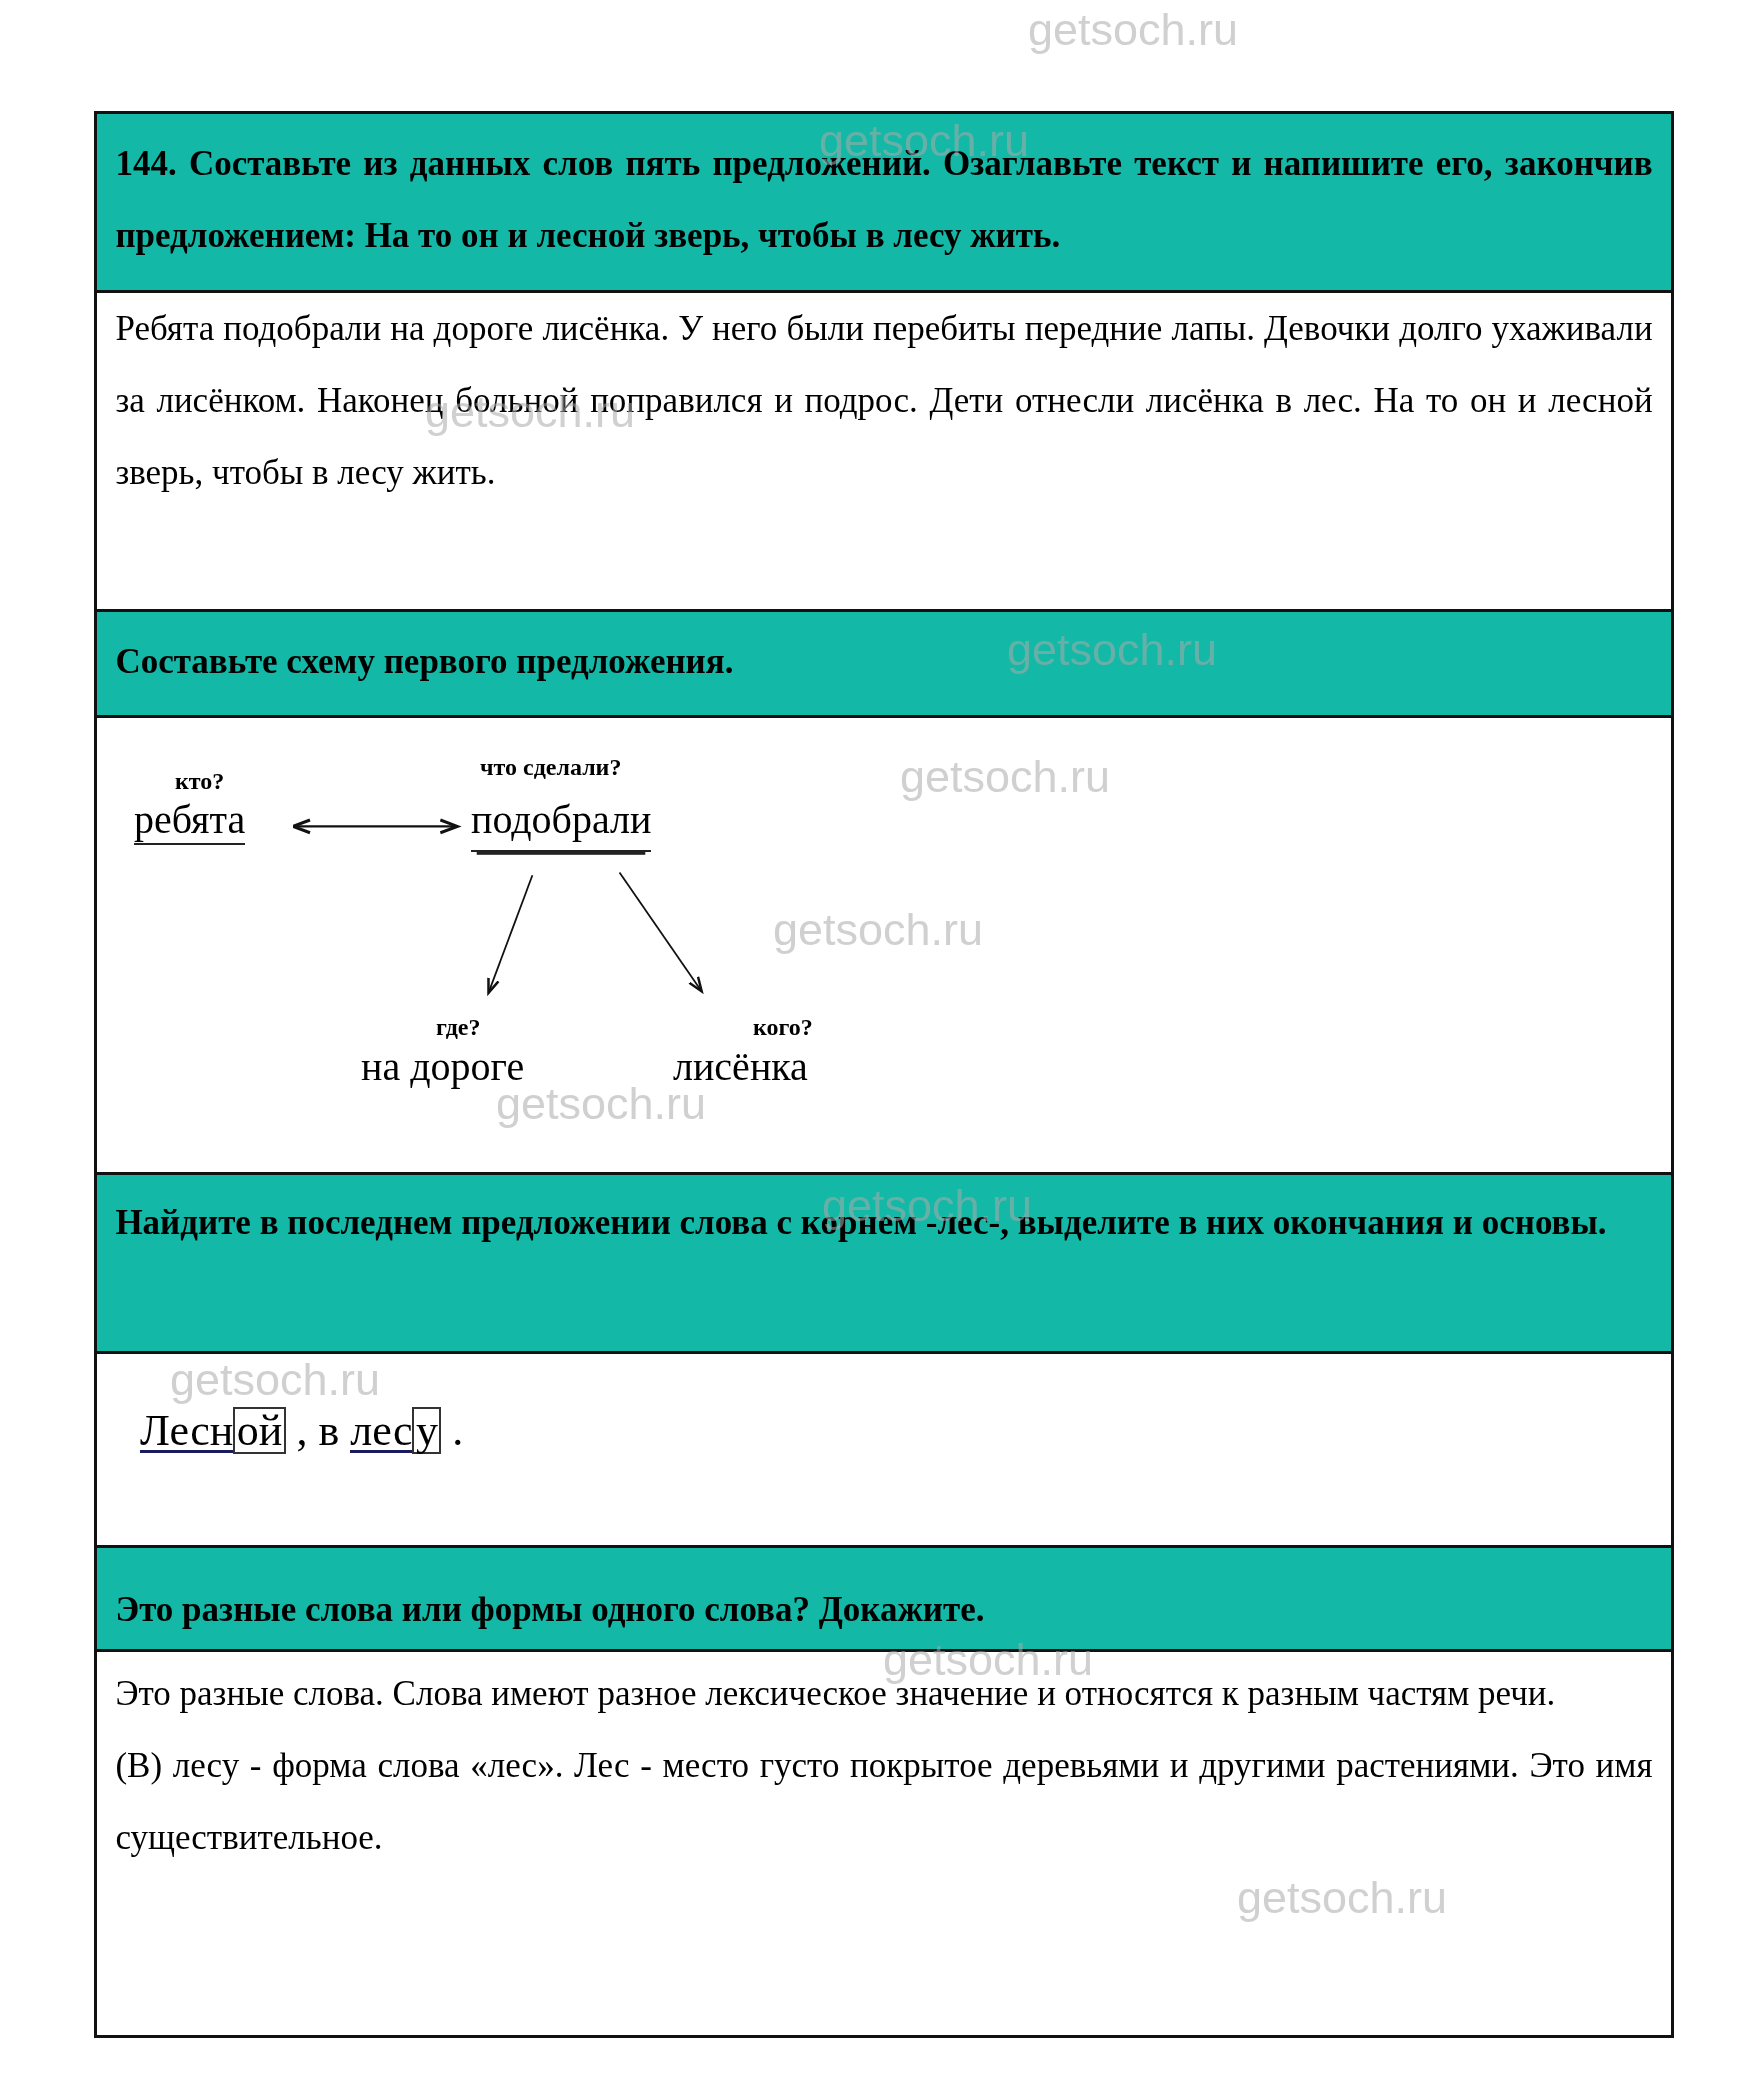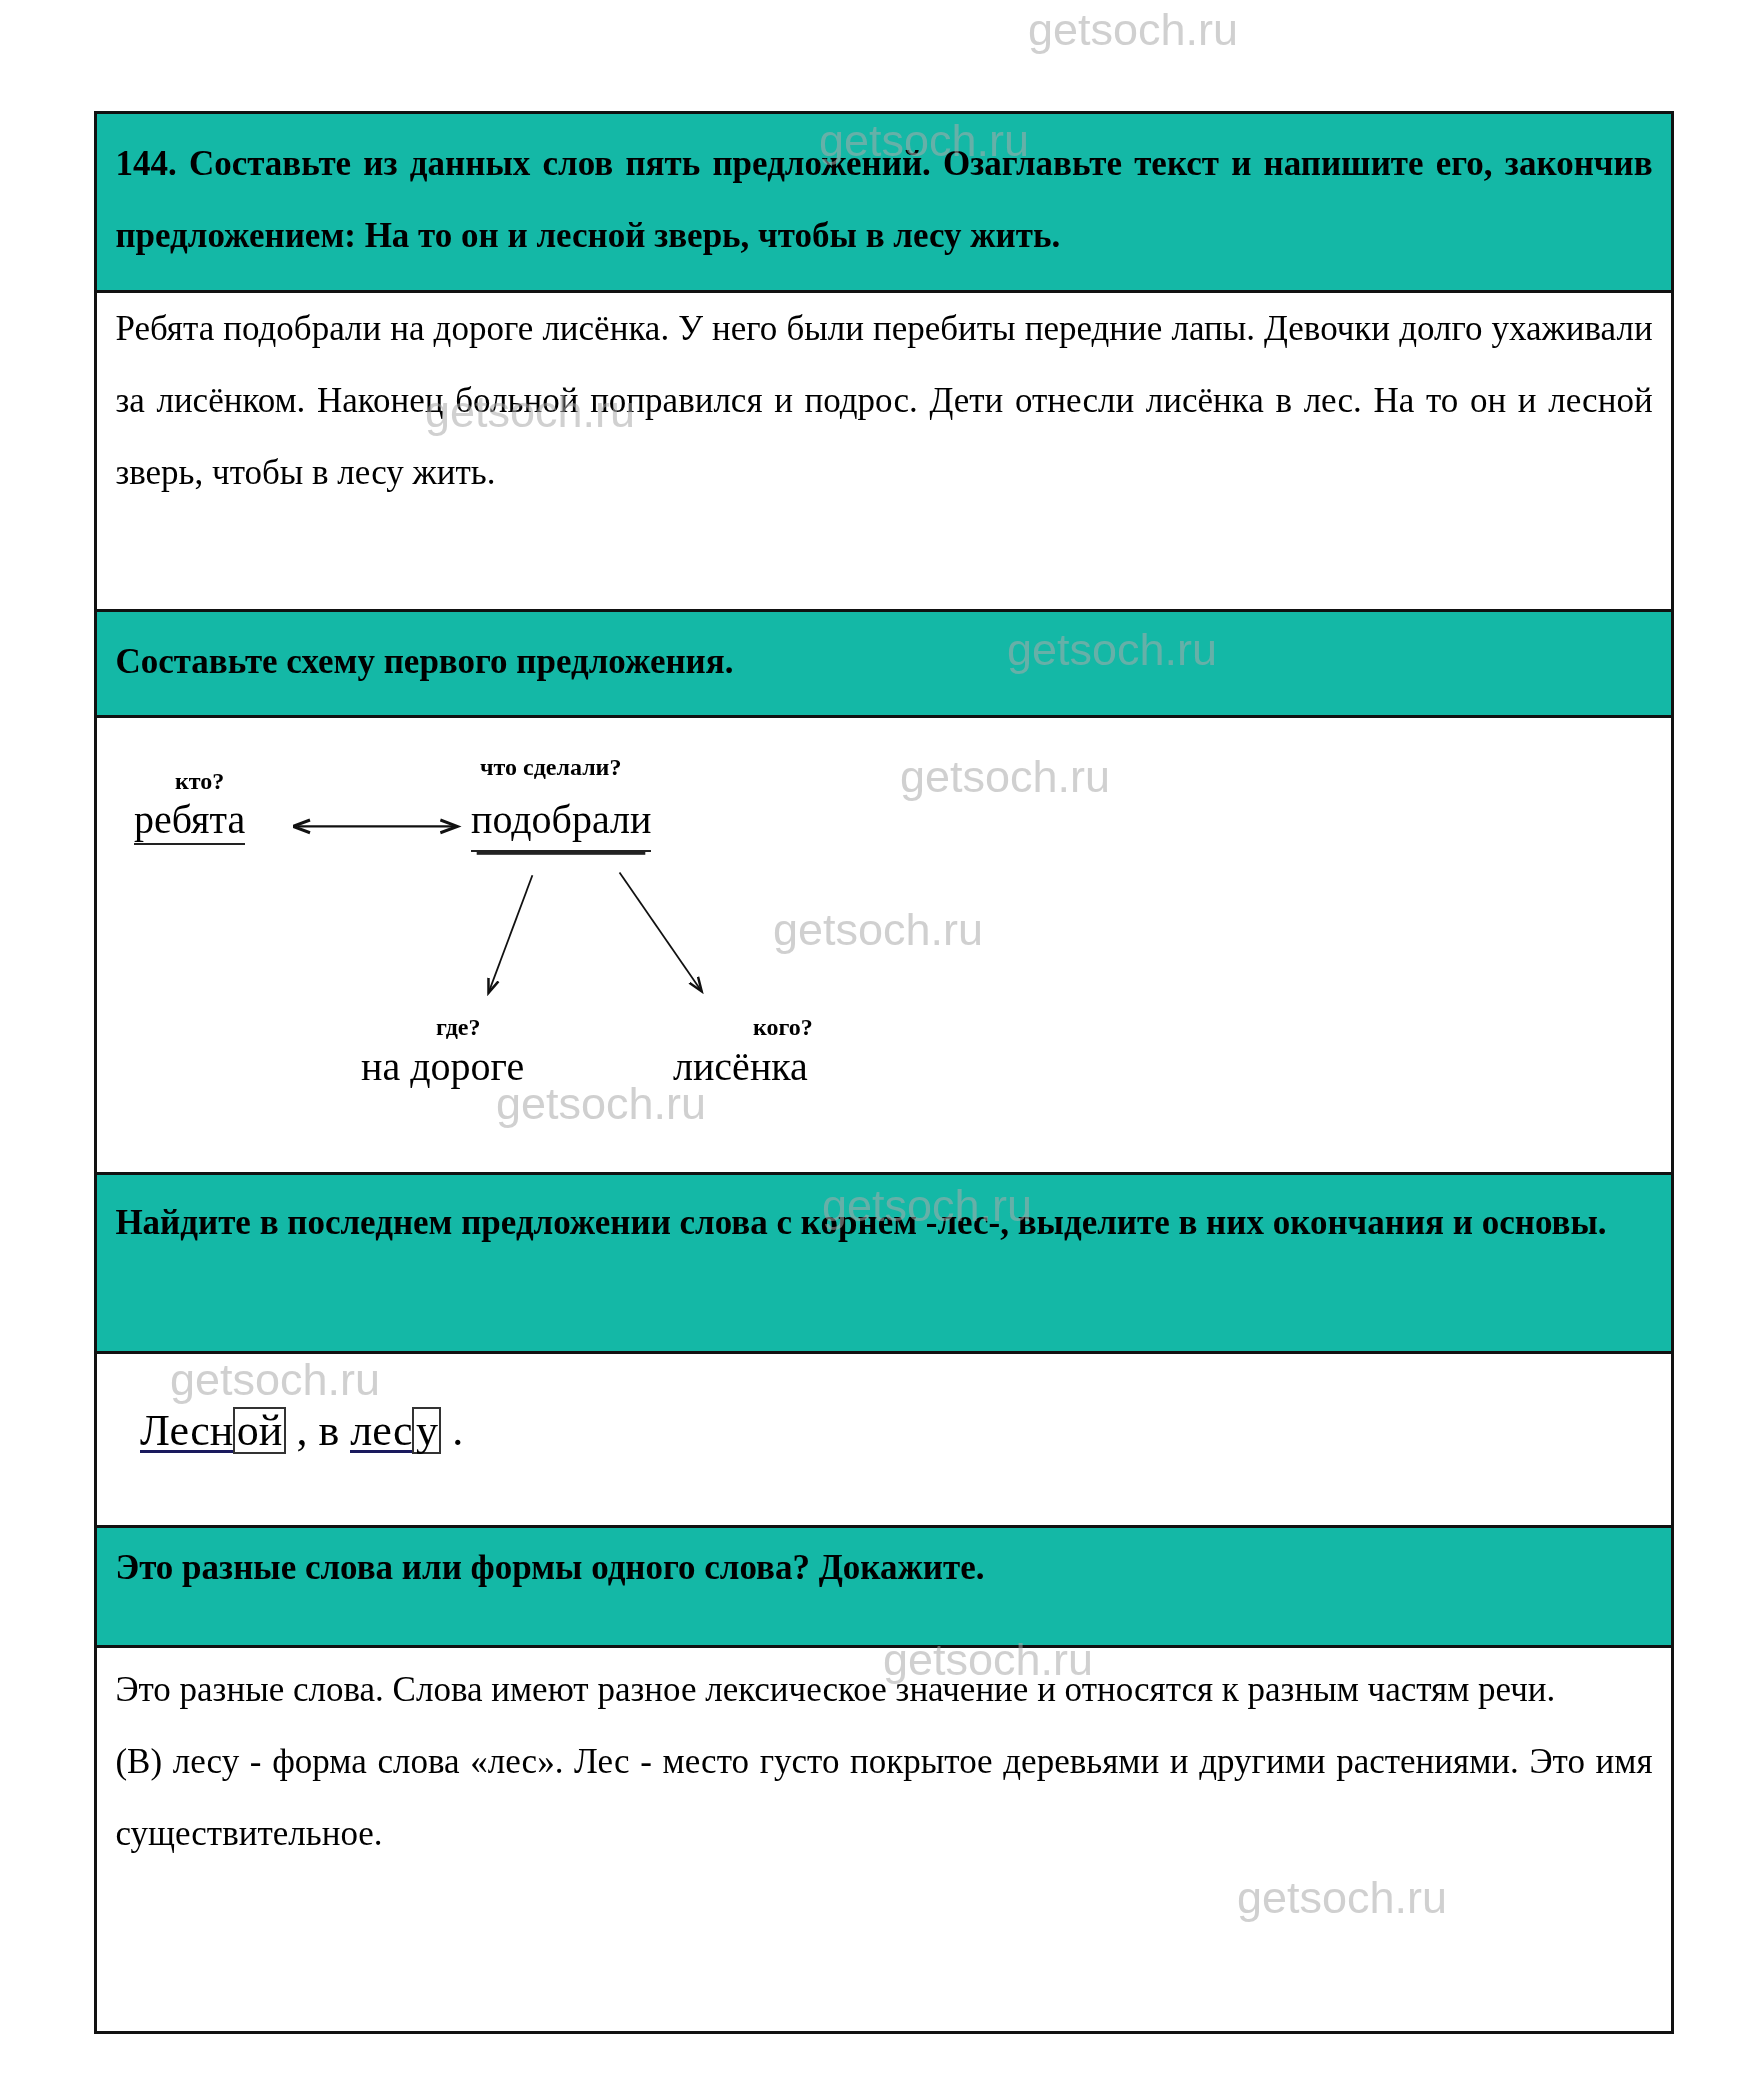--- a/index.html
+++ b/index.html
@@ -79,21 +79,21 @@
   <div class="row hdr txt" style="height:179px;padding-top:12px;">
     <div>Найдите в последнем предложении слова с корнем -лес-, выделите в них окончания и основы.</div>
   </div>
 
   <div class="row" style="height:174px;">
     <div class="morph">
       <span class="stem">Лесн</span><span class="ending">ой</span><span> , в </span><span class="stem">лес</span><span class="ending">у</span><span> .</span>
     </div>
   </div>
 
-  <div class="row hdr txt" style="height:120px;padding-top:4px;">
+  <div class="row hdr txt" style="height:104px;padding-top:26px;margin-top:20px;">
     <div>Это разные слова или формы одного слова? Докажите.</div>
   </div>
 
   <div class="row txt" style="height:386px;padding-top:5.7px;">
     <div>Это разные слова. Слова имеют разное лексическое значение и относятся к разным частям речи.</div>
     <div>(В) лесу - форма слова «лес». Лес - место густо покрытое деревьями и другими растениями. Это имя существительное.</div>
   </div>
 
 </div>
 

